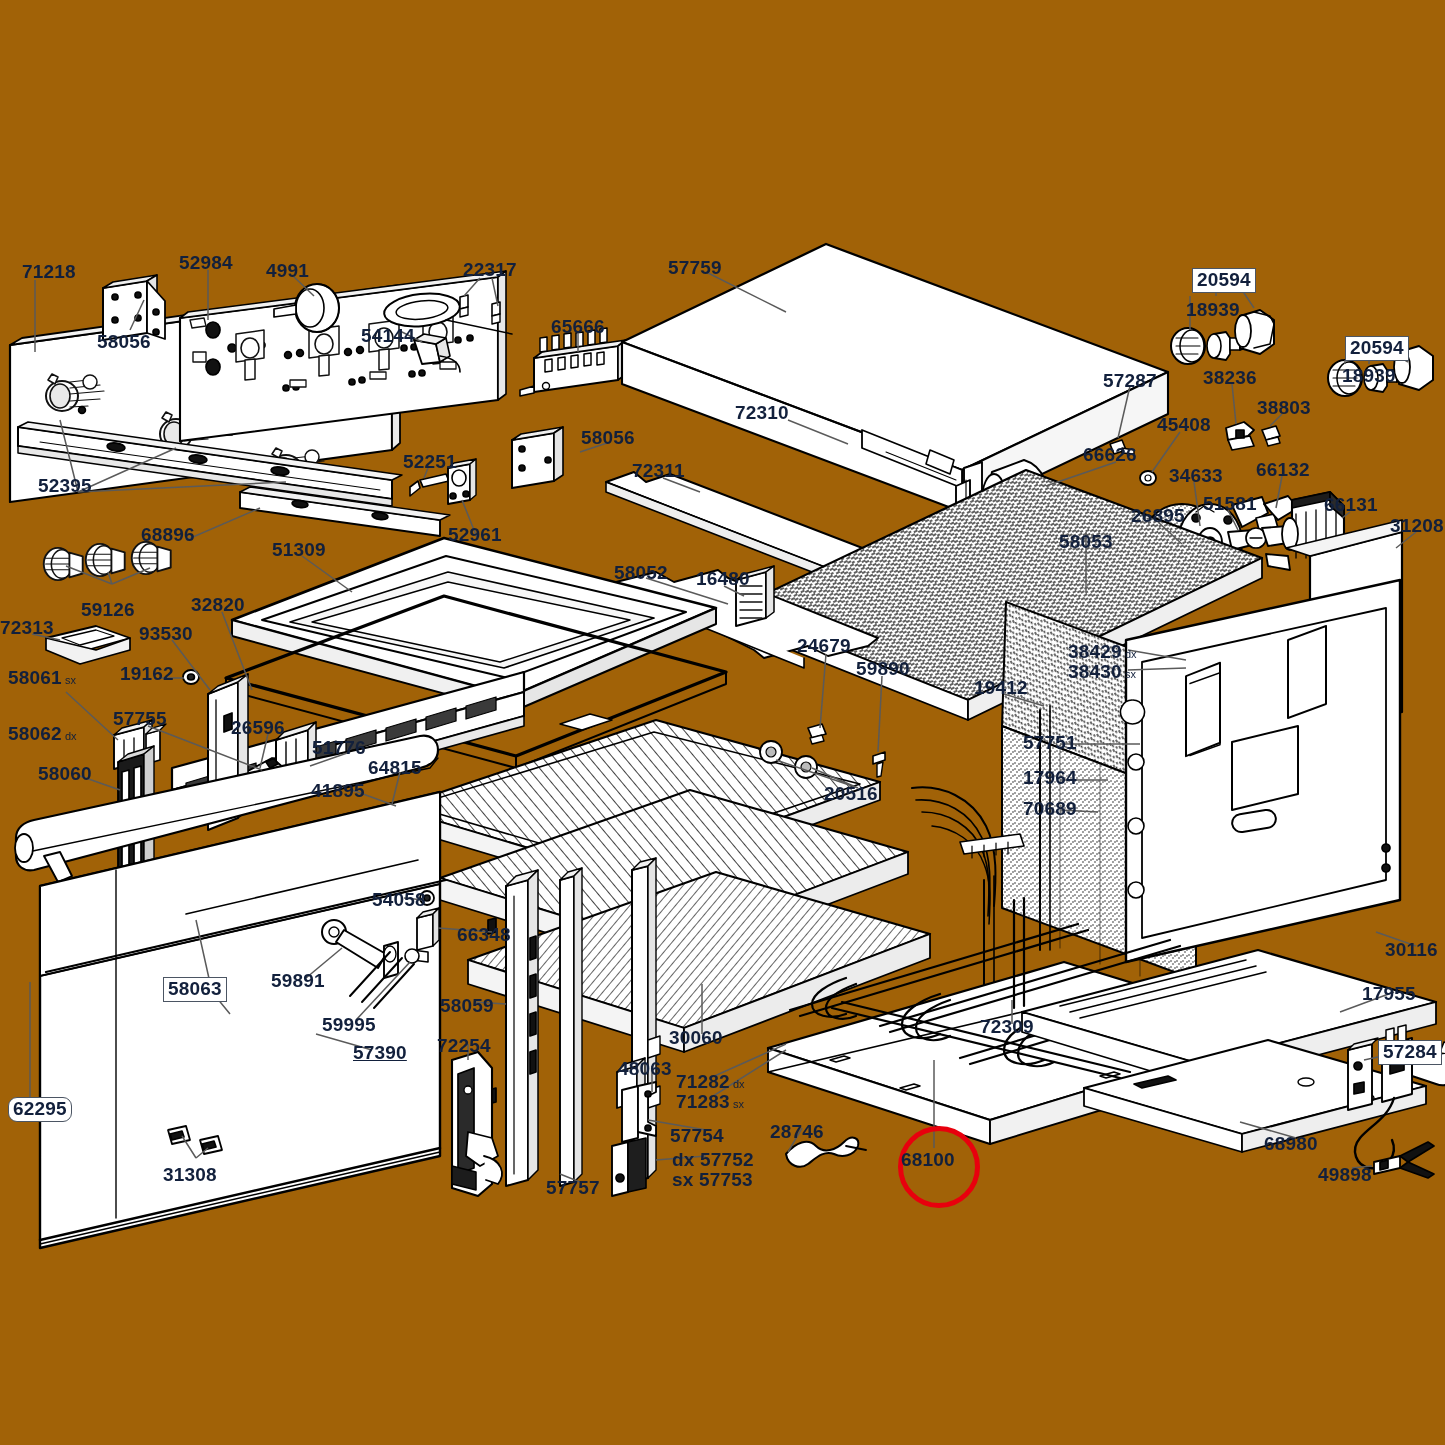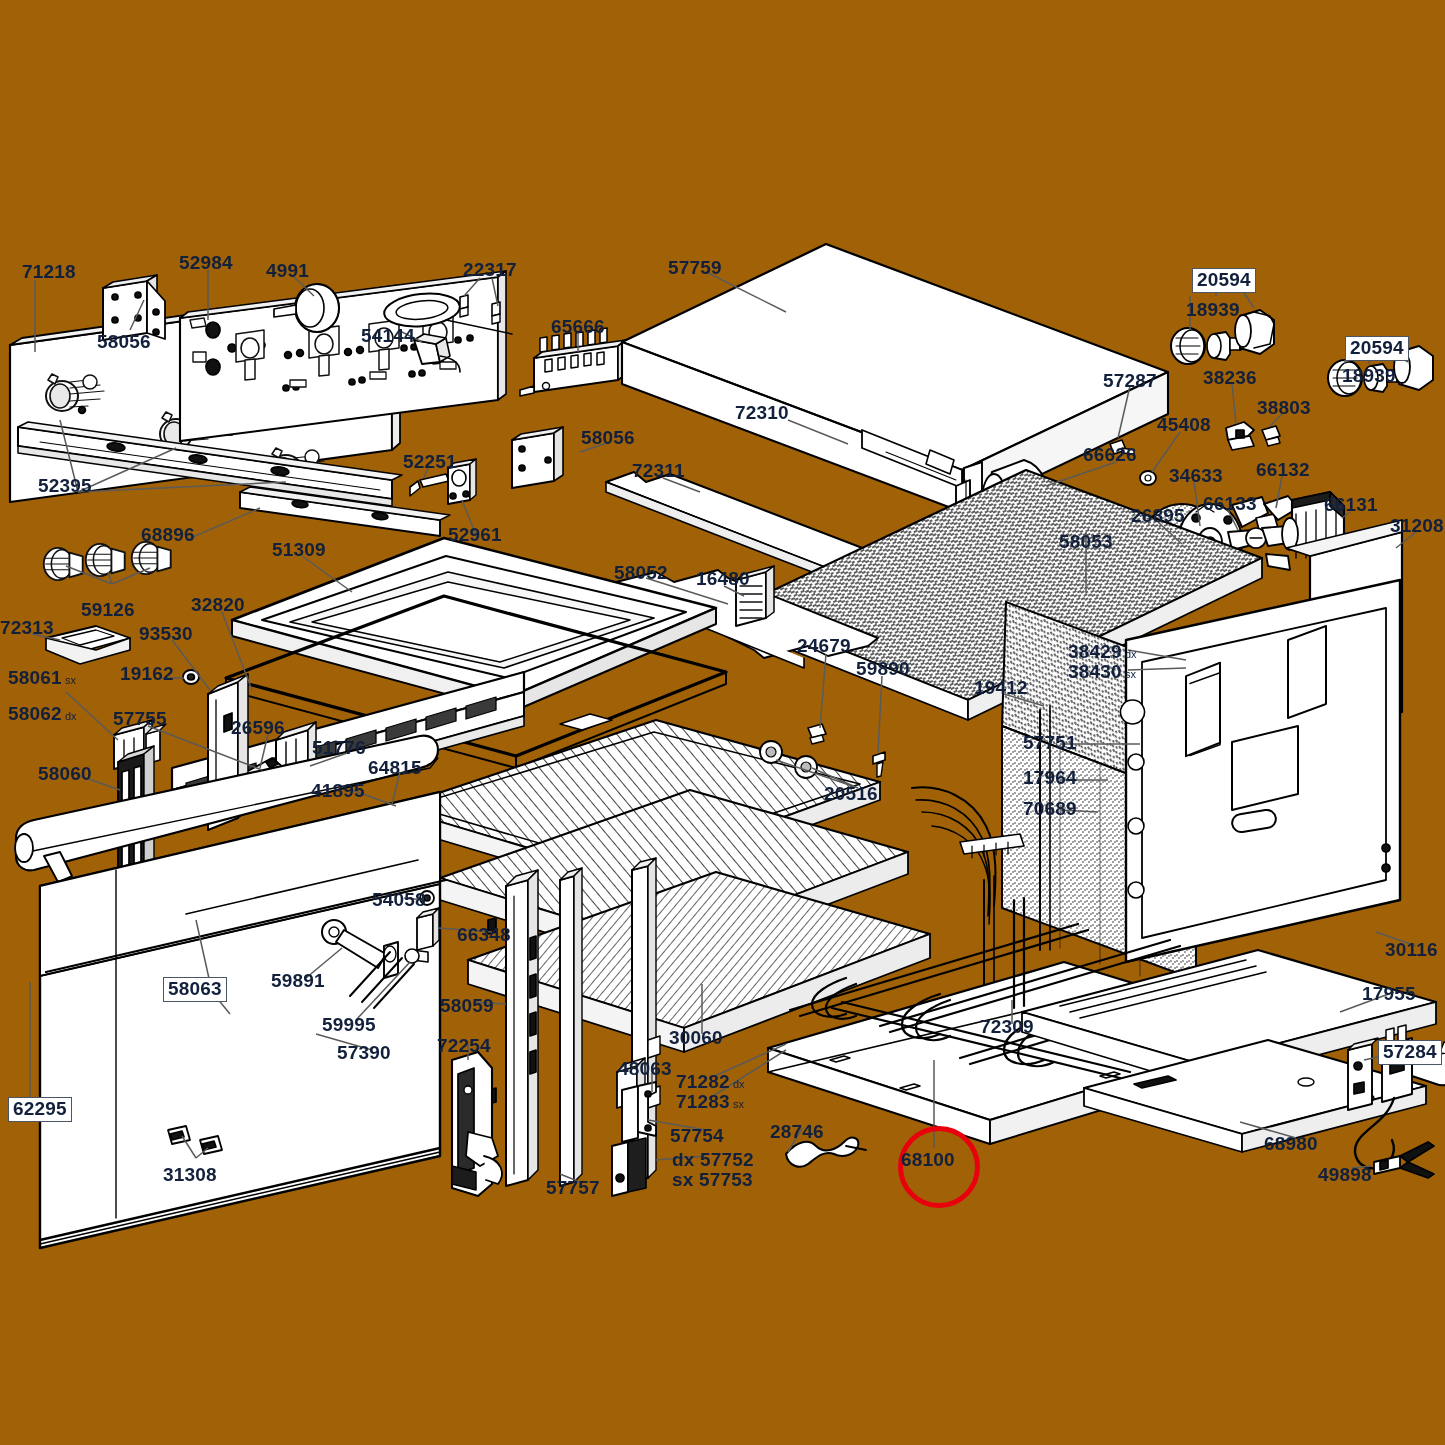--- a/index.html
+++ b/index.html
@@ -810,66 +810,66 @@
       <div class="lbl" style="left: 1157px; top: 415px;">45408</div>
       <div class="lbl" style="left: 581px; top: 428px;">58056</div>
       <div class="lbl" style="left: 403px; top: 452px;">52251</div>
       <div class="lbl" style="left: 632px; top: 461px;">72311</div>
       <div class="lbl" style="left: 1169px; top: 466px;">34633</div>
       <div class="lbl" style="left: 1256px; top: 460px;">66132</div>
       <div class="lbl" style="left: 1324px; top: 495px;">66131</div>
       <div class="lbl" style="left: 38px; top: 476px;">52395</div>
       <div class="lbl" style="left: 448px; top: 525px;">52961</div>
       <div class="lbl" style="left: 1131px; top: 506px;">26895</div>
-      <div class="lbl" style="left: 1203px; top: 494px;">66133</div>
+      <div class="lbl" style="left: 1203px; top: 494px;">51581</div>
       <div class="lbl" style="left: 1059px; top: 532px;">58053</div>
       <div class="lbl" style="left: 1390px; top: 516px;">31208</div>
       <div class="lbl" style="left: 141px; top: 525px;">68896</div>
       <div class="lbl" style="left: 272px; top: 540px;">51309</div>
       <div class="lbl" style="left: 614px; top: 563px;">58052</div>
       <div class="lbl" style="left: 696px; top: 569px;">16480</div>
       <div class="lbl" style="left: 191px; top: 595px;">32820</div>
       <div class="lbl" style="left: 81px; top: 600px;">59126</div>
       <div class="lbl" style="left: 0px; top: 618px;">72313</div>
       <div class="lbl" style="left: 139px; top: 624px;">93530</div>
       <div class="lbl" style="left: 797px; top: 636px;">24679</div>
       <div class="lbl" style="left: 856px; top: 659px;">59890</div>
       <div class="lbl" style="left: 1068px; top: 642px;">38429<span class="sfx"> dx</span></div>
       <div class="lbl" style="left: 1068px; top: 662px;">38430<span class="sfx"> sx</span></div>
       <div class="lbl" style="left: 120px; top: 664px;">19162</div>
       <div class="lbl" style="left: 974px; top: 678px;">19412</div>
       <div class="lbl" style="left: 8px; top: 668px;">58061<span class="sfx"> sx</span></div>
-      <div class="lbl" style="left: 8px; top: 704px;">58062<span class="sfx"> dx</span></div>
+      <div class="lbl" style="left: 8px; top: 724px;">58062<span class="sfx"> dx</span></div>
       <div class="lbl" style="left: 113px; top: 709px;">57755</div>
       <div class="lbl" style="left: 231px; top: 718px;">26596</div>
       <div class="lbl" style="left: 312px; top: 738px;">51776</div>
       <div class="lbl" style="left: 1023px; top: 733px;">57751</div>
       <div class="lbl" style="left: 368px; top: 758px;">64815</div>
       <div class="lbl" style="left: 38px; top: 764px;">58060</div>
       <div class="lbl" style="left: 1023px; top: 768px;">17964</div>
       <div class="lbl" style="left: 311px; top: 781px;">41895</div>
       <div class="lbl" style="left: 824px; top: 784px;">20516</div>
       <div class="lbl" style="left: 1023px; top: 799px;">70689</div>
       <div class="lbl" style="left: 372px; top: 890px;">54058</div>
       <div class="lbl" style="left: 457px; top: 925px;">66348</div>
       <div class="lbl" style="left: 1385px; top: 940px;">30116</div>
       <div class="lbl" style="left: 271px; top: 971px;">59891</div>
       <div class="lbl boxed" style="left: 163px; top: 977px;">58063</div>
       <div class="lbl" style="left: 440px; top: 996px;">58059</div>
       <div class="lbl" style="left: 1362px; top: 984px;">17955</div>
       <div class="lbl" style="left: 322px; top: 1015px;">59995</div>
       <div class="lbl" style="left: 980px; top: 1017px;">72309</div>
       <div class="lbl" style="left: 669px; top: 1028px;">30060</div>
-      <div class="lbl" style="left: 337px; top: 1043px;">57390</div>
+      <div class="lbl" style="left: 353px; top: 1043px; text-decoration: underline;">57390</div>
       <div class="lbl" style="left: 437px; top: 1036px;">72254</div>
       <div class="lbl boxed" style="left: 1378px; top: 1040px;">57284</div>
       <div class="lbl" style="left: 618px; top: 1059px;">48063</div>
       <div class="lbl" style="left: 676px; top: 1072px;">71282<span class="sfx"> dx</span></div>
       <div class="lbl" style="left: 676px; top: 1092px;">71283<span class="sfx"> sx</span></div>
-      <div class="lbl boxed" style="left: 8px; top: 1097px;">62295</div>
+      <div class="lbl boxed" style="left: 8px; top: 1097px; border-radius: 9px;">62295</div>
       <div class="lbl" style="left: 770px; top: 1122px;">28746</div>
       <div class="lbl" style="left: 1264px; top: 1134px;">68980</div>
       <div class="lbl" style="left: 670px; top: 1126px;">57754</div>
       <div class="lbl onhl" style="left: 901px; top: 1150px;">68100</div>
       <div class="lbl" style="left: 163px; top: 1165px;">31308</div>
       <div class="lbl" style="left: 672px; top: 1150px;">dx 57752</div>
       <div class="lbl" style="left: 672px; top: 1170px;">sx 57753</div>
       <div class="lbl" style="left: 546px; top: 1178px;">57757</div>
       <div class="lbl" style="left: 1318px; top: 1165px;">49898</div>
     </div>

